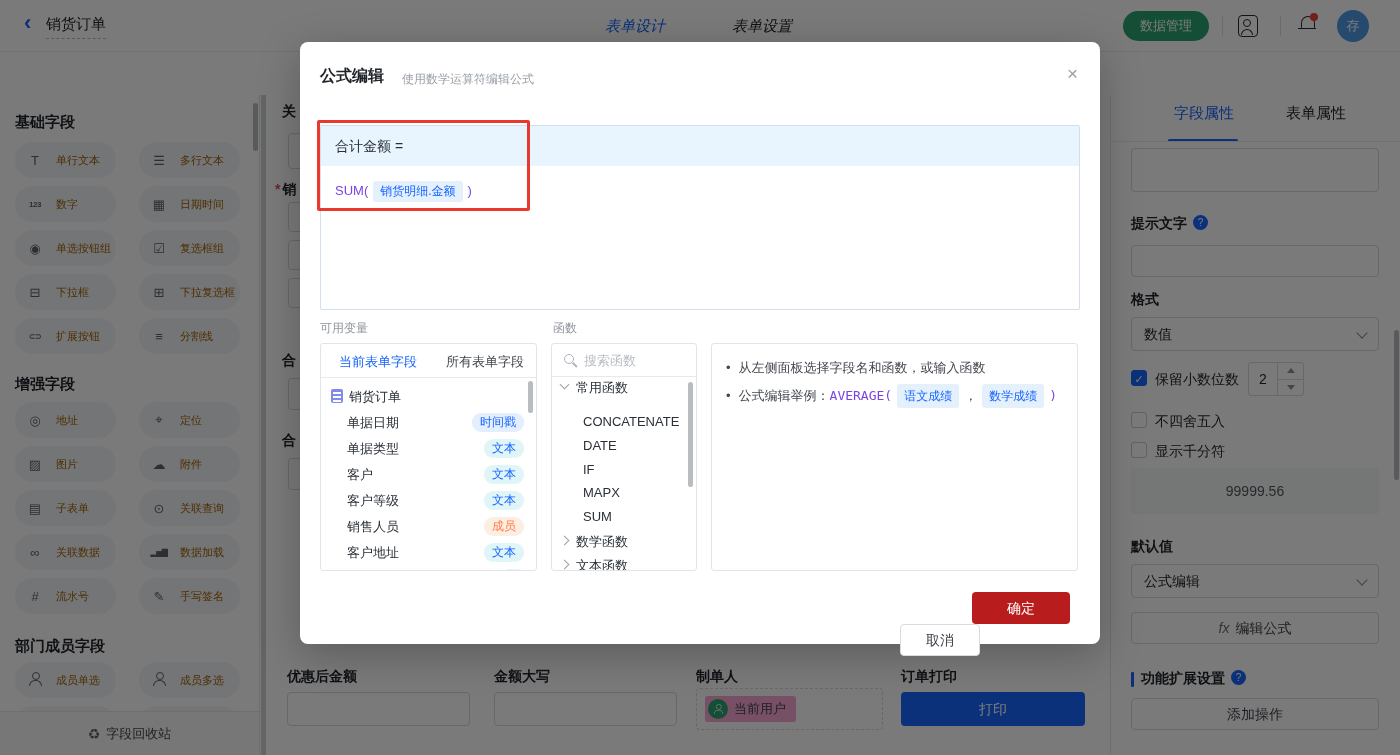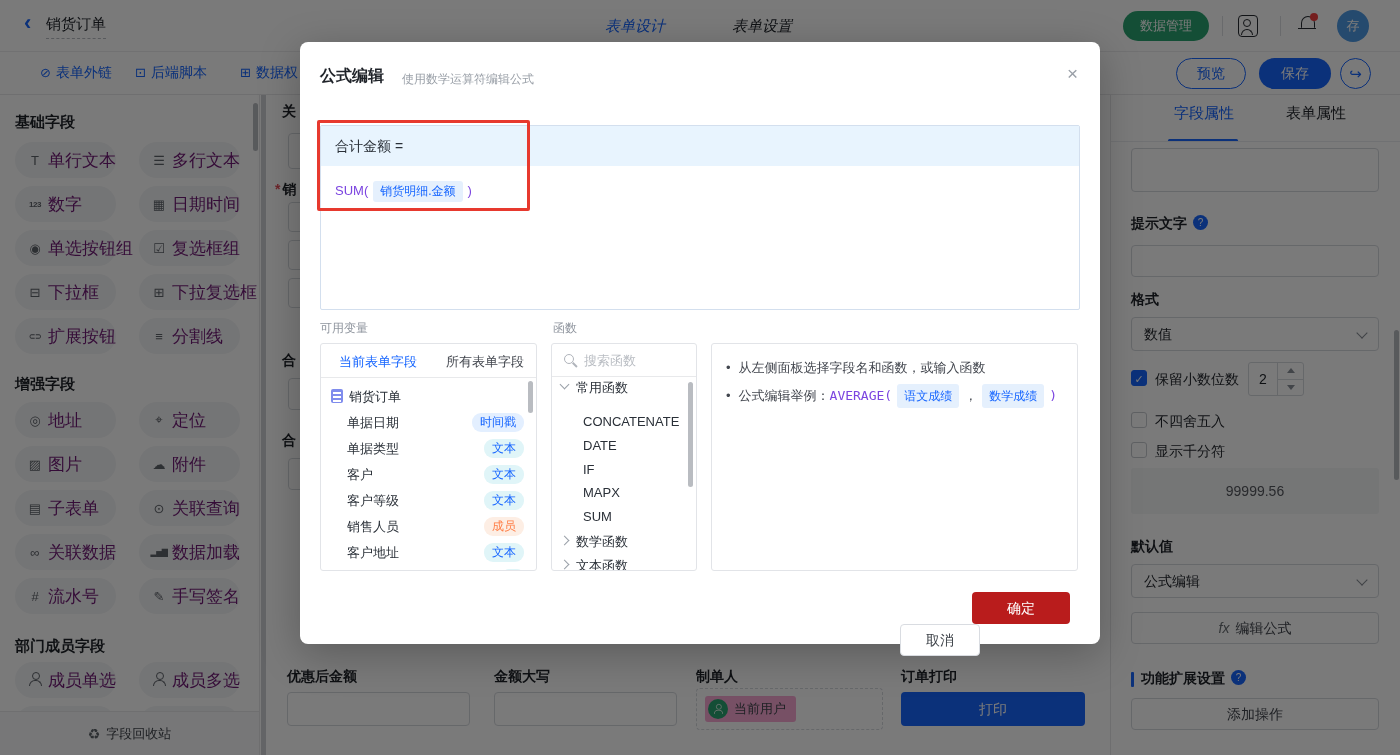--- a/index.html
+++ b/index.html
@@ -30,21 +30,21 @@
   .btn-preview{position:absolute;left:1176px;top:6px;width:70px;height:31px;border-radius:16px;border:1px solid #1766ff;color:#1766ff;background:#fff;font-size:14px;text-align:center;line-height:29px;cursor:pointer;}
   .btn-save{position:absolute;left:1259px;top:6px;width:72px;height:31px;border-radius:16px;background:#1766ff;color:#fff;font-size:14px;text-align:center;line-height:31px;cursor:pointer;}
   .btn-share{position:absolute;left:1340px;top:6px;width:31px;height:31px;border-radius:50%;border:1px solid #1766ff;color:#1766ff;font-size:15px;text-align:center;line-height:29px;cursor:pointer;}
 
   
   .sidebar{position:absolute;left:0;top:95px;width:260px;height:660px;background:#fff;border-right:1px solid #e5e6e8;}
   .sec-title{position:absolute;left:15px;font-size:15px;font-weight:bold;color:#1f2329;}
   .fpill{position:absolute;width:101px;height:36px;border-radius:18px;background:#f3f4f6;cursor:grab;display:flex;align-items:center;padding-left:11px;}
   .fpill .g{width:18px;font-size:13px;color:#5f646b;text-align:center;flex:none;}
   .fpill .g.small{font-size:8px;font-weight:bold;letter-spacing:-.5px;}
-  .fpill .lbl{font-size:17px;color:#701a75;margin-left:4px;white-space:nowrap;}
+  .fpill .lbl{font-size:11px;color:#a16207;margin-left:12px;white-space:nowrap;}
   .icon-person{display:inline-block;position:relative;width:15px;height:14px;}
   .icon-person::before{content:"";position:absolute;left:4px;top:0;width:6px;height:6px;border:1.5px solid currentColor;border-radius:50%;}
   .icon-person::after{content:"";position:absolute;left:1px;bottom:0;width:11px;height:5px;border:1.5px solid currentColor;border-bottom:none;border-radius:7px 7px 0 0;}
   .sb-footer{position:absolute;left:0;top:616px;width:259px;height:44px;background:#f8f9fa;border-top:1px solid #e8e9eb;display:flex;align-items:center;justify-content:center;font-size:13px;color:#42464e;cursor:pointer;}
   .sb-footer .g{margin-right:6px;font-size:14px;color:#5f646b;}
   .scroll-thumb{position:absolute;background:#b9bcc1;border-radius:3px;}
 
   
   .canvas{position:absolute;left:261px;top:95px;width:849px;height:660px;background:#fff;}
   .cv-track{position:absolute;left:0;top:0;width:5px;height:660px;background:#cfd2d6;}
@@ -142,28 +142,20 @@
     <div class="pill-green">数据管理</div>
     <div class="vdiv" style="left:1222px;"></div>
     <div class="icon-book"></div>
     <div class="vdiv" style="left:1280px;"></div>
     <div class="icon-bell">
         <span class="bell-dot"></span>
       </div>
     <div class="avatar">存</div>
   </div>
 
-  <div class="tbar">
-    <div class="tlink" style="left:40px;"><span class="g">⊘</span><span>表单外链</span></div>
-    <div class="tlink" style="left:135px;"><span class="g">⊡</span><span>后端脚本</span></div>
-    <div class="tlink" style="left:240px;"><span class="g">⊞</span><span>数据权</span></div>
-    <div class="btn-preview">预览</div>
-    <div class="btn-save">保存</div>
-    <div class="btn-share">↪</div>
-  </div>
 
   <div class="sidebar">
     <div class="sec-title" style="top:18px;">基础字段</div>
 
     <div class="fpill" style="left:15px;top:47px;">
         <span class="g">T</span>
         <span class="lbl">单行文本</span>
       </div>
     <div class="fpill" style="left:139px;top:47px;">
         <span class="g">☰</span>

